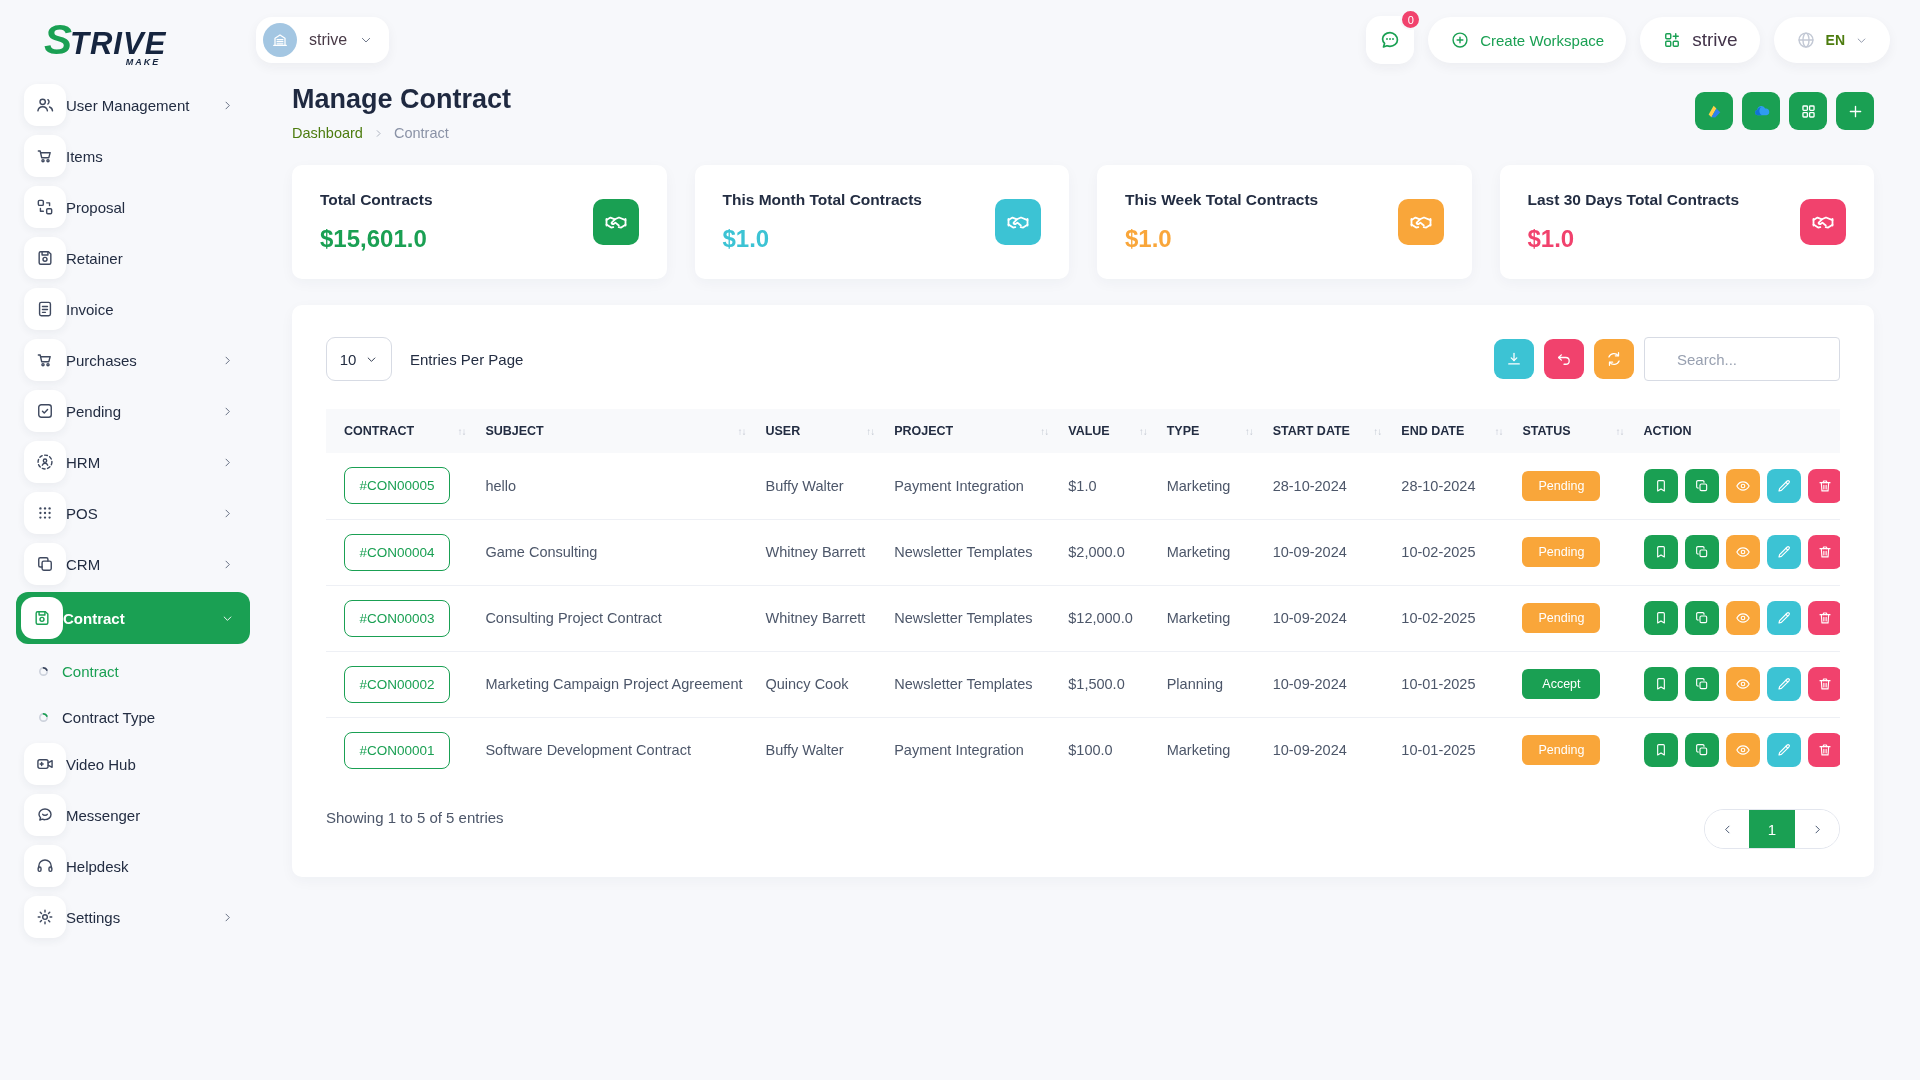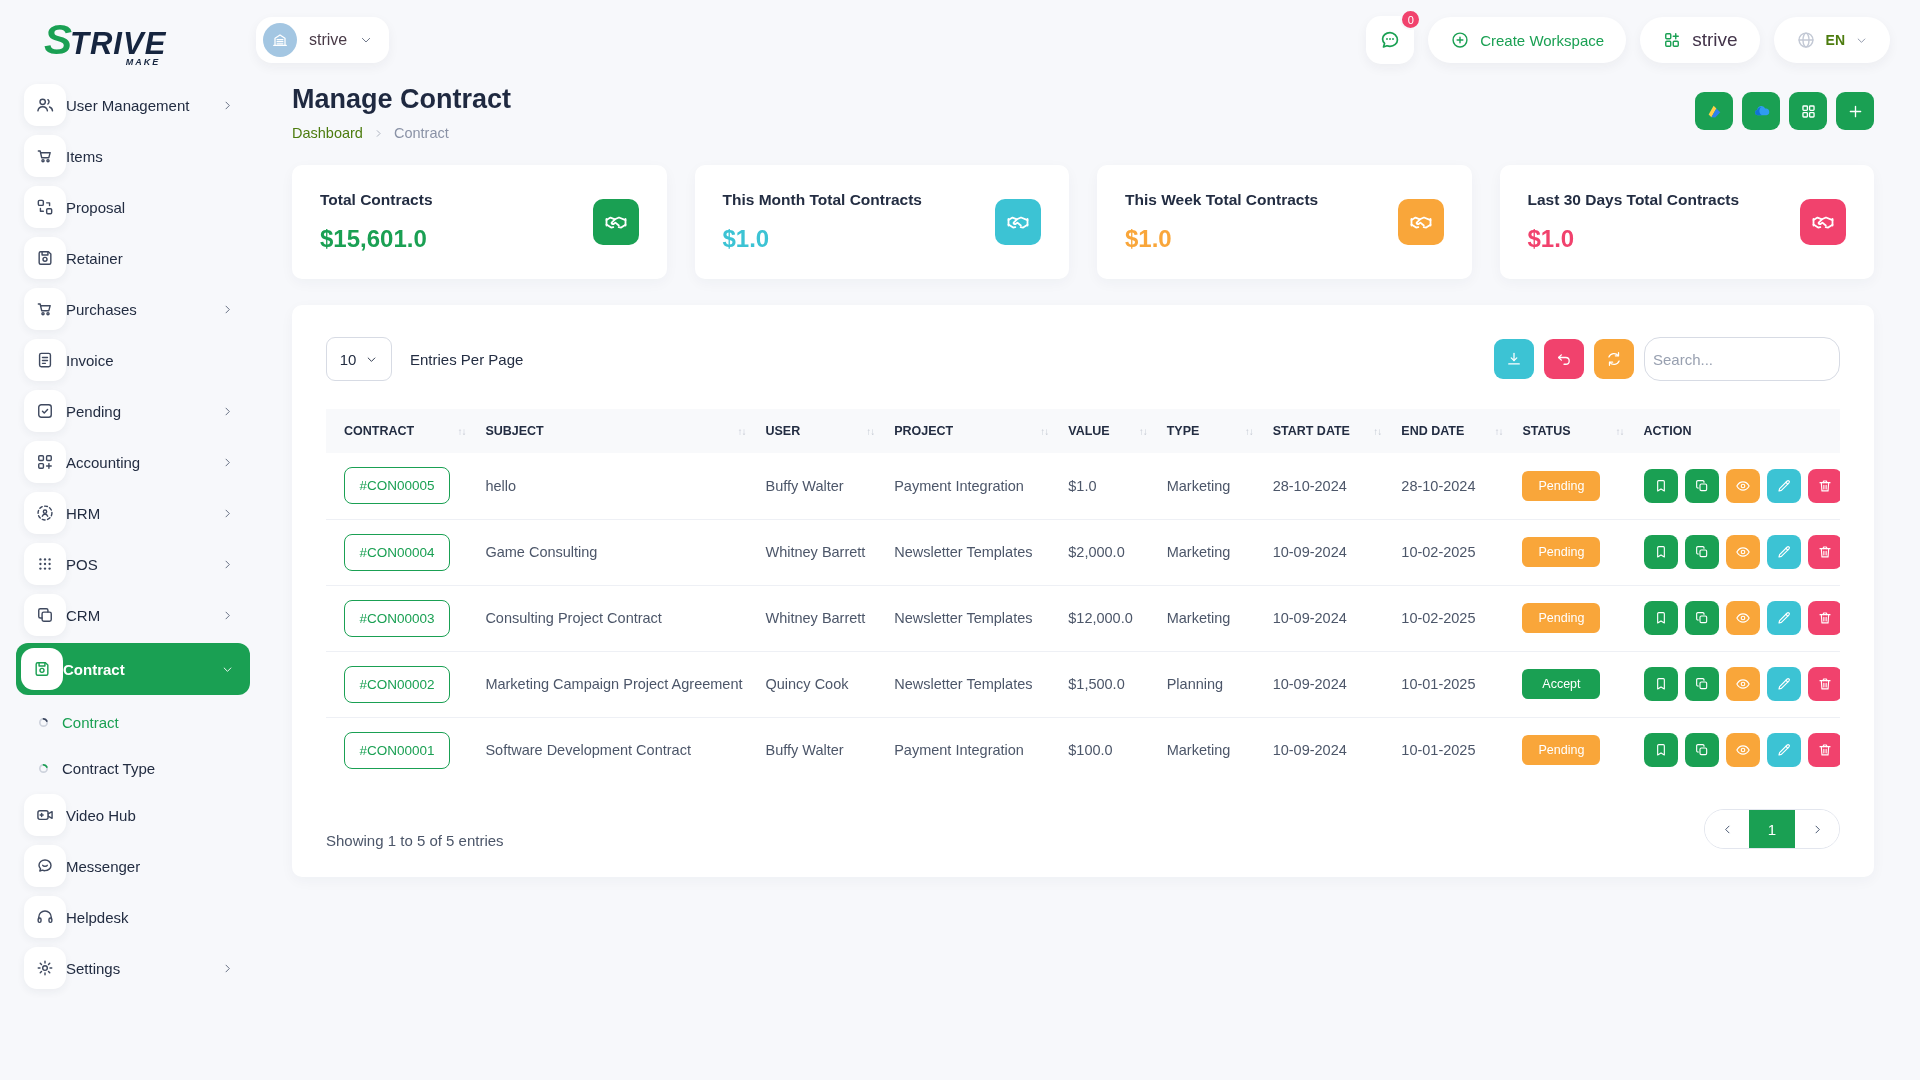--- a/index.html
+++ b/index.html
@@ -73,42 +73,42 @@
 
   
   .table-card{background:#fff;border-radius:10px;margin-top:26px;padding:32px 34px 28px;box-shadow:0 4px 14px rgba(35,45,66,.04)}
   .controls{display:flex;align-items:center}
   .entries-select{display:flex;align-items:center;justify-content:center;gap:9px;width:66px;height:44px;border:1px solid #d7dbe4;border-radius:9px;font-size:15px;color:#232d42;cursor:pointer;background:#fff}
   .entries-select svg{width:13px;height:13px;color:#232d42}
   .entries-label{margin-left:18px;font-size:15px;font-weight:500;color:#232d42}
   .controls-right{margin-left:auto;display:flex;align-items:center;gap:10px}
   .tool-btn{width:40px;height:40px;border:none;border-radius:9px;display:flex;align-items:center;justify-content:center;color:#fff;cursor:pointer}
   .tool-btn svg{width:18px;height:18px}
-  .search-input{width:196px;height:44px;margin-left:10px;border:1px solid #d7dbe4;border-radius:16px;padding:0 8px;font-size:15px;font-family:inherit;color:#232d42;background:#fff;outline:none}
+  .search-input{width:196px;height:44px;margin-left:10px;border:1px solid #d7dbe4;border-radius:4px;padding:0 32px;font-size:15px;font-family:inherit;color:#232d42;background:#fff;outline:none}
   .search-input::placeholder{color:#98a0b0}
 
   table{width:100%;border-collapse:collapse;margin-top:28px;table-layout:fixed}
   thead tr{background:#f8f9fb}
   th{padding:15px 8px;font-size:12.5px;font-weight:700;color:#232d42;text-align:left}
   .th-in{display:flex;align-items:center;justify-content:space-between;padding-right:4px}
   .sort{color:#c4c9d3;font-size:10px;letter-spacing:-1px;cursor:pointer;flex:none}
   th:first-child,td:first-child{padding-left:18px}
   td{padding:12px 8px;font-size:14.5px;color:#4c5669;border-top:1px solid #eef0f5;vertical-align:middle;overflow:hidden;white-space:nowrap;text-overflow:ellipsis}
   tbody tr{height:66px}
   tbody tr:first-child td{border-top:none}
   col.c-contract{width:10%}col.c-subject{width:18.5%}col.c-user{width:8.5%}col.c-project{width:11.5%}
   col.c-value{width:6.5%}col.c-type{width:7%}col.c-start{width:8.5%}col.c-end{width:8%}
   col.c-status{width:8%}col.c-action{width:13.5%}
   .con-chip{display:inline-block;width:106px;text-align:center;padding:10px 0;border:1.5px solid #1aa053;border-radius:8px;color:#1aa053;font-size:13.5px;cursor:pointer;background:#fff}
   .badge{display:inline-block;min-width:78px;text-align:center;padding:8px 14px;border-radius:6px;color:#fff;font-size:12.5px}
   .actions{display:flex;gap:7px}
   .act{width:34px;height:34px;border:none;border-radius:8px;display:flex;align-items:center;justify-content:center;color:#fff;cursor:pointer;flex:none}
   .act svg{width:16px;height:16px}
 
-  .table-foot{display:flex;align-items:flex-end;justify-content:space-between;margin-top:26px}
+  .table-foot{display:flex;align-items:flex-start;justify-content:space-between;margin-top:26px}
   .foot-text{font-size:15px;color:#4c5669}
   .pager{display:flex;align-items:stretch;height:40px;background:#fff;border:1px solid #e3e6ee;border-radius:22px;overflow:hidden}
   .pager-nav{width:44px;display:flex;align-items:center;justify-content:center;color:#3b4a66;cursor:pointer;background:#fff;border:none}
   .pager-nav svg{width:13px;height:13px}
   .pager-page{width:46px;display:flex;align-items:center;justify-content:center;background:#1aa053;color:#fff;font-size:15px;cursor:pointer;border:none}
 </style>
 </head>
 <body>
 
 <div class="topbar">
@@ -234,68 +234,51 @@
             <path d="M5 6.3C5 5.1 5.9 4.5 6.8 4.5h9.3L19 7.1v10.6c0 1.2-.9 1.8-1.8 1.8H6.8c-.9 0-1.8-.6-1.8-1.8z"></path>
             <path d="M8.5 4.8v3.5h7V4.8"></path>
             <circle cx="12" cy="13.6" r="2.4"></circle>
           </svg>
         </span>
         <span class="side-label">Retainer</span>
       </div>
       <div class="side-item">
         <span class="chip">
           <svg viewBox="0 0 24 24" fill="none" stroke="currentColor" stroke-width="1.7" stroke-linecap="round" stroke-linejoin="round">
-            <path d="M4 6h2.2l1.8 8h8.6l1.6-6H7"></path>
-            <circle cx="9.6" cy="17.6" r="1.3"></circle>
-            <circle cx="15.6" cy="17.6" r="1.3"></circle>
-          </svg>
-        </span>
-        <span class="side-label">Purchases</span>
-        <span class="side-chev">
-          <svg viewBox="0 0 24 24" fill="none" stroke="currentColor" stroke-width="1.7" stroke-linecap="round" stroke-linejoin="round">
-            <path d="M9.2 5.8l6.2 6.2-6.2 6.2"></path>
-          </svg>
-        </span>
-      </div>
-      <div class="side-item">
-        <span class="chip">
-          <svg viewBox="0 0 24 24" fill="none" stroke="currentColor" stroke-width="1.7" stroke-linecap="round" stroke-linejoin="round">
             <rect x="5.5" y="4" width="13" height="16" rx="2"></rect>
             <path d="M9 9h6"></path>
             <path d="M9 12.5h6"></path>
             <path d="M9 16h3.5"></path>
           </svg>
         </span>
         <span class="side-label">Invoice</span>
       </div>
       <div class="side-item">
         <span class="chip">
           <svg viewBox="0 0 24 24" fill="none" stroke="currentColor" stroke-width="1.7" stroke-linecap="round" stroke-linejoin="round">
+            <path d="M4 6h2.2l1.8 8h8.6l1.6-6H7"></path>
+            <circle cx="9.6" cy="17.6" r="1.3"></circle>
+            <circle cx="15.6" cy="17.6" r="1.3"></circle>
+          </svg>
+        </span>
+        <span class="side-label">Purchases</span>
+        <span class="side-chev">
+          <svg viewBox="0 0 24 24" fill="none" stroke="currentColor" stroke-width="1.7" stroke-linecap="round" stroke-linejoin="round">
+            <path d="M9.2 5.8l6.2 6.2-6.2 6.2"></path>
+          </svg>
+        </span>
+      </div>
+      <div class="side-item">
+        <span class="chip">
+          <svg viewBox="0 0 24 24" fill="none" stroke="currentColor" stroke-width="1.7" stroke-linecap="round" stroke-linejoin="round">
             <rect x="4.5" y="4.5" width="15" height="15" rx="3"></rect>
             <path d="M9 12.2l2.1 2.1 4-4.2"></path>
           </svg>
         </span>
         <span class="side-label">Pending</span>
-        <span class="side-chev">
-          <svg viewBox="0 0 24 24" fill="none" stroke="currentColor" stroke-width="1.7" stroke-linecap="round" stroke-linejoin="round">
-            <path d="M9.2 5.8l6.2 6.2-6.2 6.2"></path>
-          </svg>
-        </span>
-      </div>
-      <div class="side-item">
-        <span class="chip">
-          <svg viewBox="0 0 24 24" fill="none" stroke="currentColor" stroke-width="1.7" stroke-linecap="round" stroke-linejoin="round">
-            <rect x="4.5" y="4.5" width="5.6" height="5.6" rx="1.2"></rect>
-            <rect x="13.9" y="4.5" width="5.6" height="5.6" rx="1.2"></rect>
-            <rect x="4.5" y="13.9" width="5.6" height="5.6" rx="1.2"></rect>
-            <path d="M16.7 13.9v5.6"></path>
-            <path d="M13.9 16.7h5.6"></path>
-          </svg>
-        </span>
-        <span class="side-label">Accounting</span>
         <span class="side-chev">
           <svg viewBox="0 0 24 24" fill="none" stroke="currentColor" stroke-width="1.7" stroke-linecap="round" stroke-linejoin="round">
             <path d="M9.2 5.8l6.2 6.2-6.2 6.2"></path>
           </svg>
         </span>
       </div>
       <div class="side-item">
         <span class="chip">
           <svg viewBox="0 0 24 24" fill="none" stroke="currentColor" stroke-width="1.7" stroke-linecap="round" stroke-linejoin="round">
             <circle cx="12" cy="12" r="8.3" stroke-dasharray="3.4 3"></circle>

